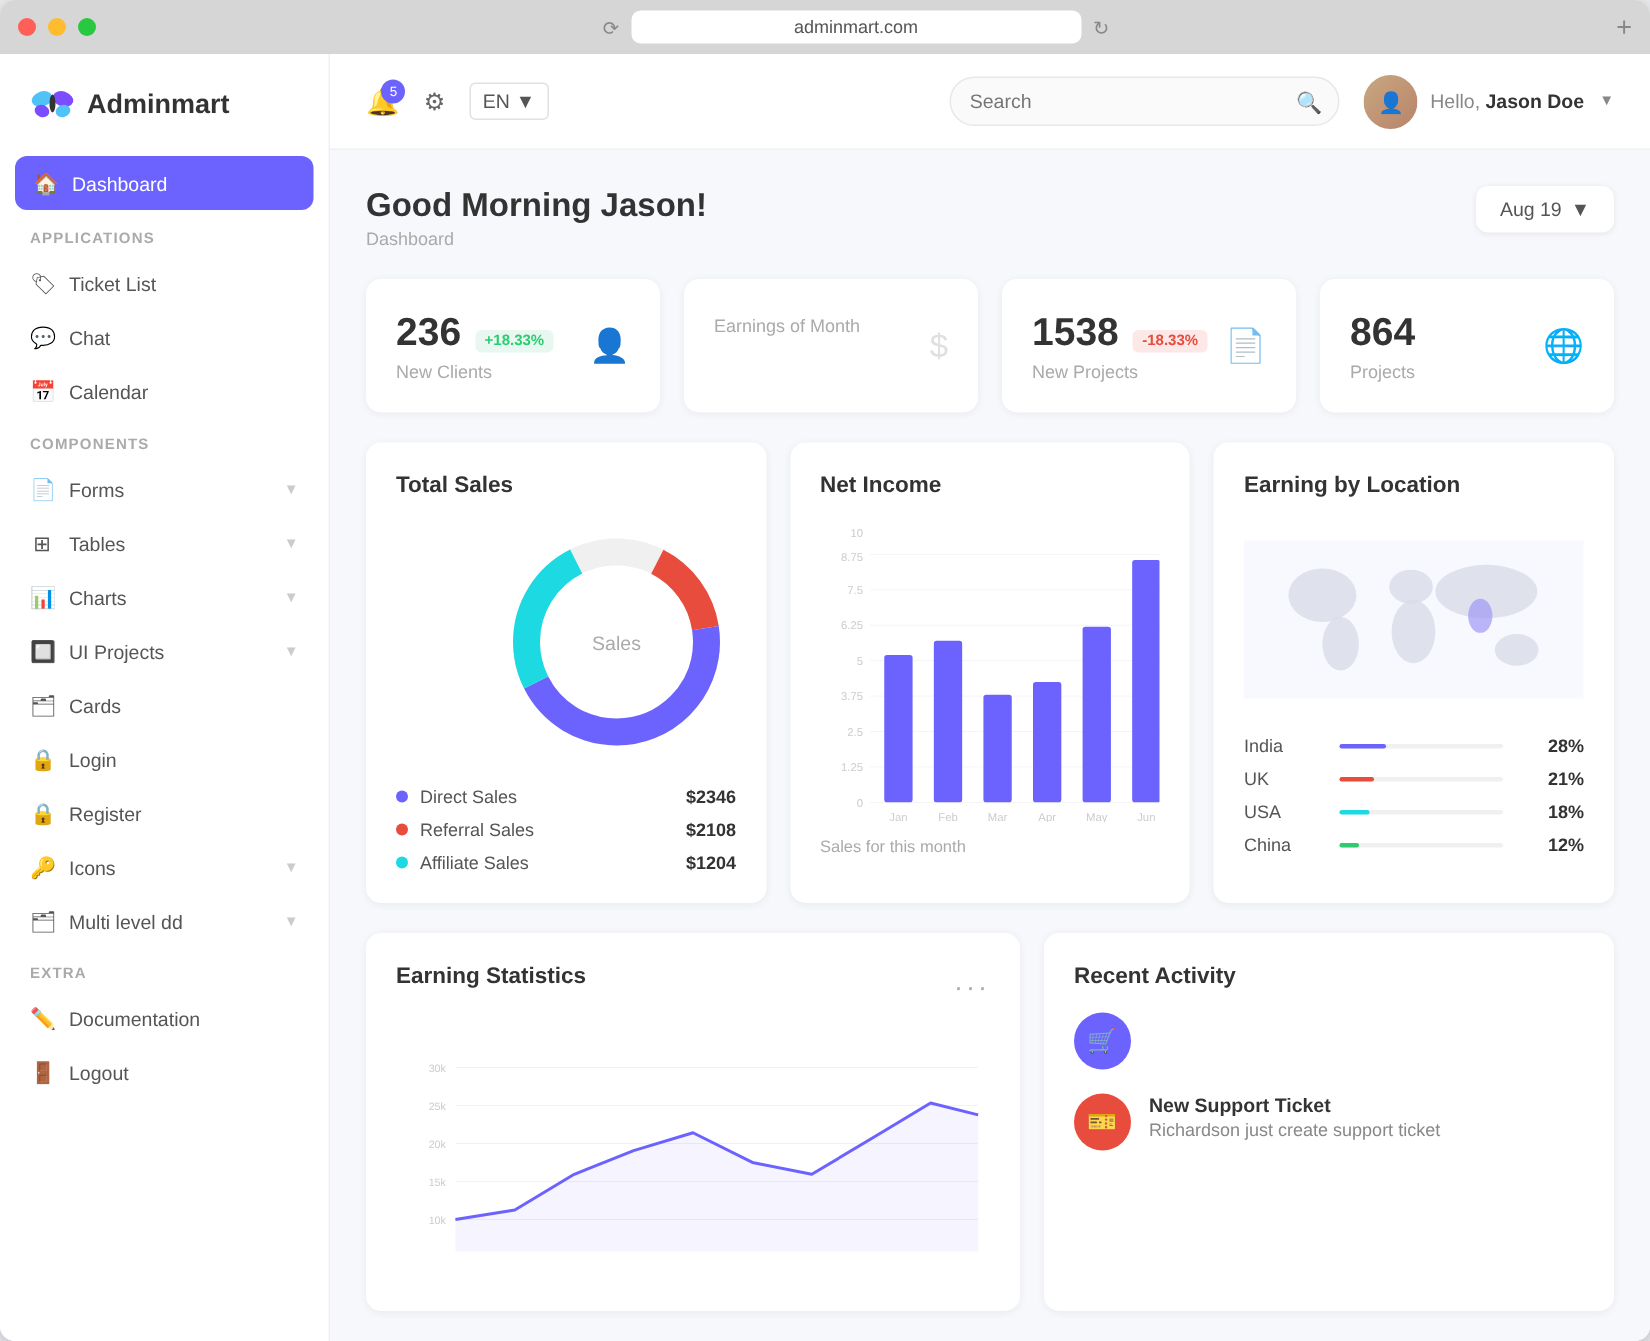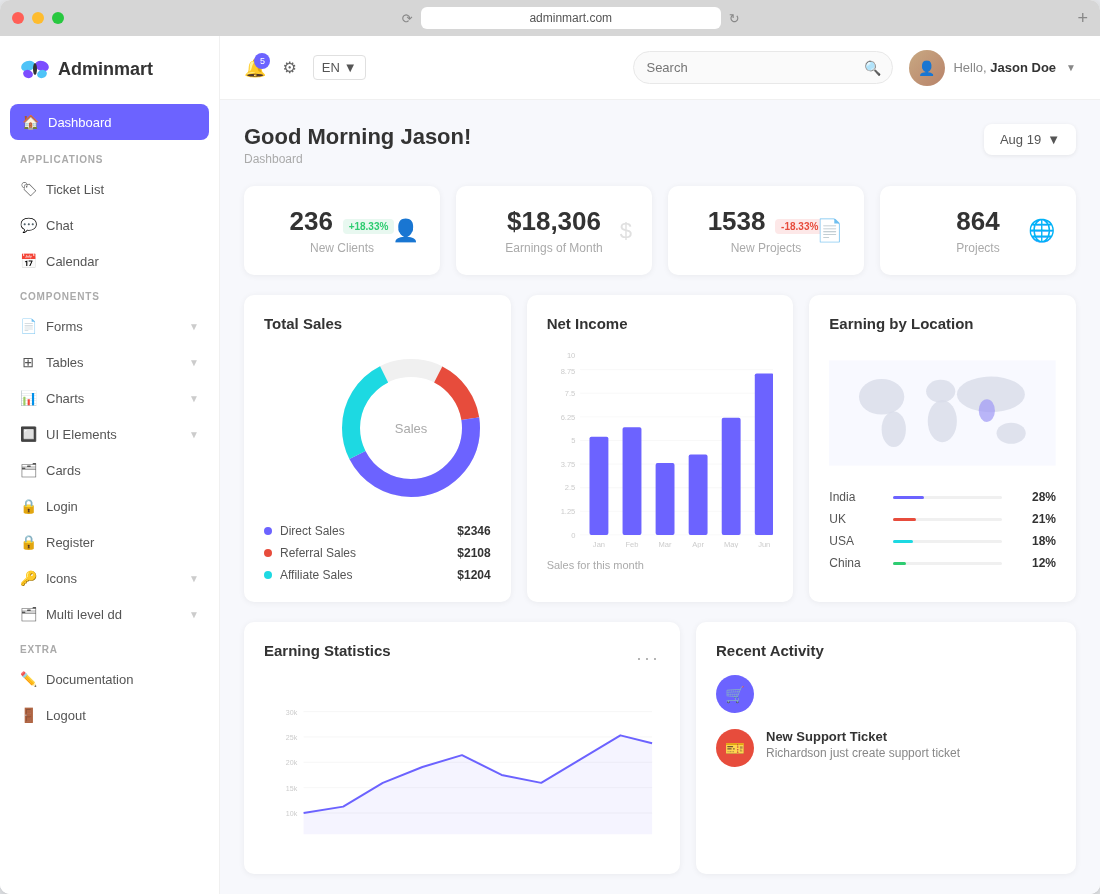--- a/index.html
+++ b/index.html
@@ -249,21 +249,20 @@
       margin-bottom: 20px;
     }
     .stat-card {
       background: white;
       border-radius: 10px;
       padding: 20px;
       display: flex;
       flex-direction: column;
       box-shadow: 0 1px 6px rgba(0,0,0,0.06);
       position: relative;
-      text-align: center;
     }
     .stat-value { font-size: 26px; font-weight: 700; color: #333; }
     .stat-badge {
       display: inline-flex;
       align-items: center;
       font-size: 10px;
       font-weight: 600;
       padding: 2px 6px;
       border-radius: 4px;
       margin-left: 6px;
@@ -424,21 +423,21 @@
         <span>Tables</span>
         <span class="arrow">▼</span>
       </div>
       <div class="sidebar-item">
         <span class="icon">📊</span>
         <span>Charts</span>
         <span class="arrow">▼</span>
       </div>
       <div class="sidebar-item">
         <span class="icon">🔲</span>
-        <span>UI Elements</span>
+        <span>UI Projects</span>
         <span class="arrow">▼</span>
       </div>
       <div class="sidebar-item">
         <span class="icon">🗂</span>
         <span>Cards</span>
       </div>
 
       <div class="sidebar-item">
         <span class="icon">🔒</span>
         <span>Login</span>
@@ -513,23 +512,20 @@
         <div class="stats-row">
           <div class="stat-card">
             <div>
               <span class="stat-value">236</span>
               <span class="stat-badge positive">+18.33%</span>
             </div>
             <div class="stat-label">New Clients</div>
             <div class="stat-icon">👤</div>
           </div>
           <div class="stat-card">
-            <div>
-              <span class="stat-value">$18,306</span>
-            </div>
             <div class="stat-label">Earnings of Month</div>
             <div class="stat-icon">$</div>
           </div>
           <div class="stat-card">
             <div>
               <span class="stat-value">1538</span>
               <span class="stat-badge negative">-18.33%</span>
             </div>
             <div class="stat-label">New Projects</div>
             <div class="stat-icon">📄</div>

